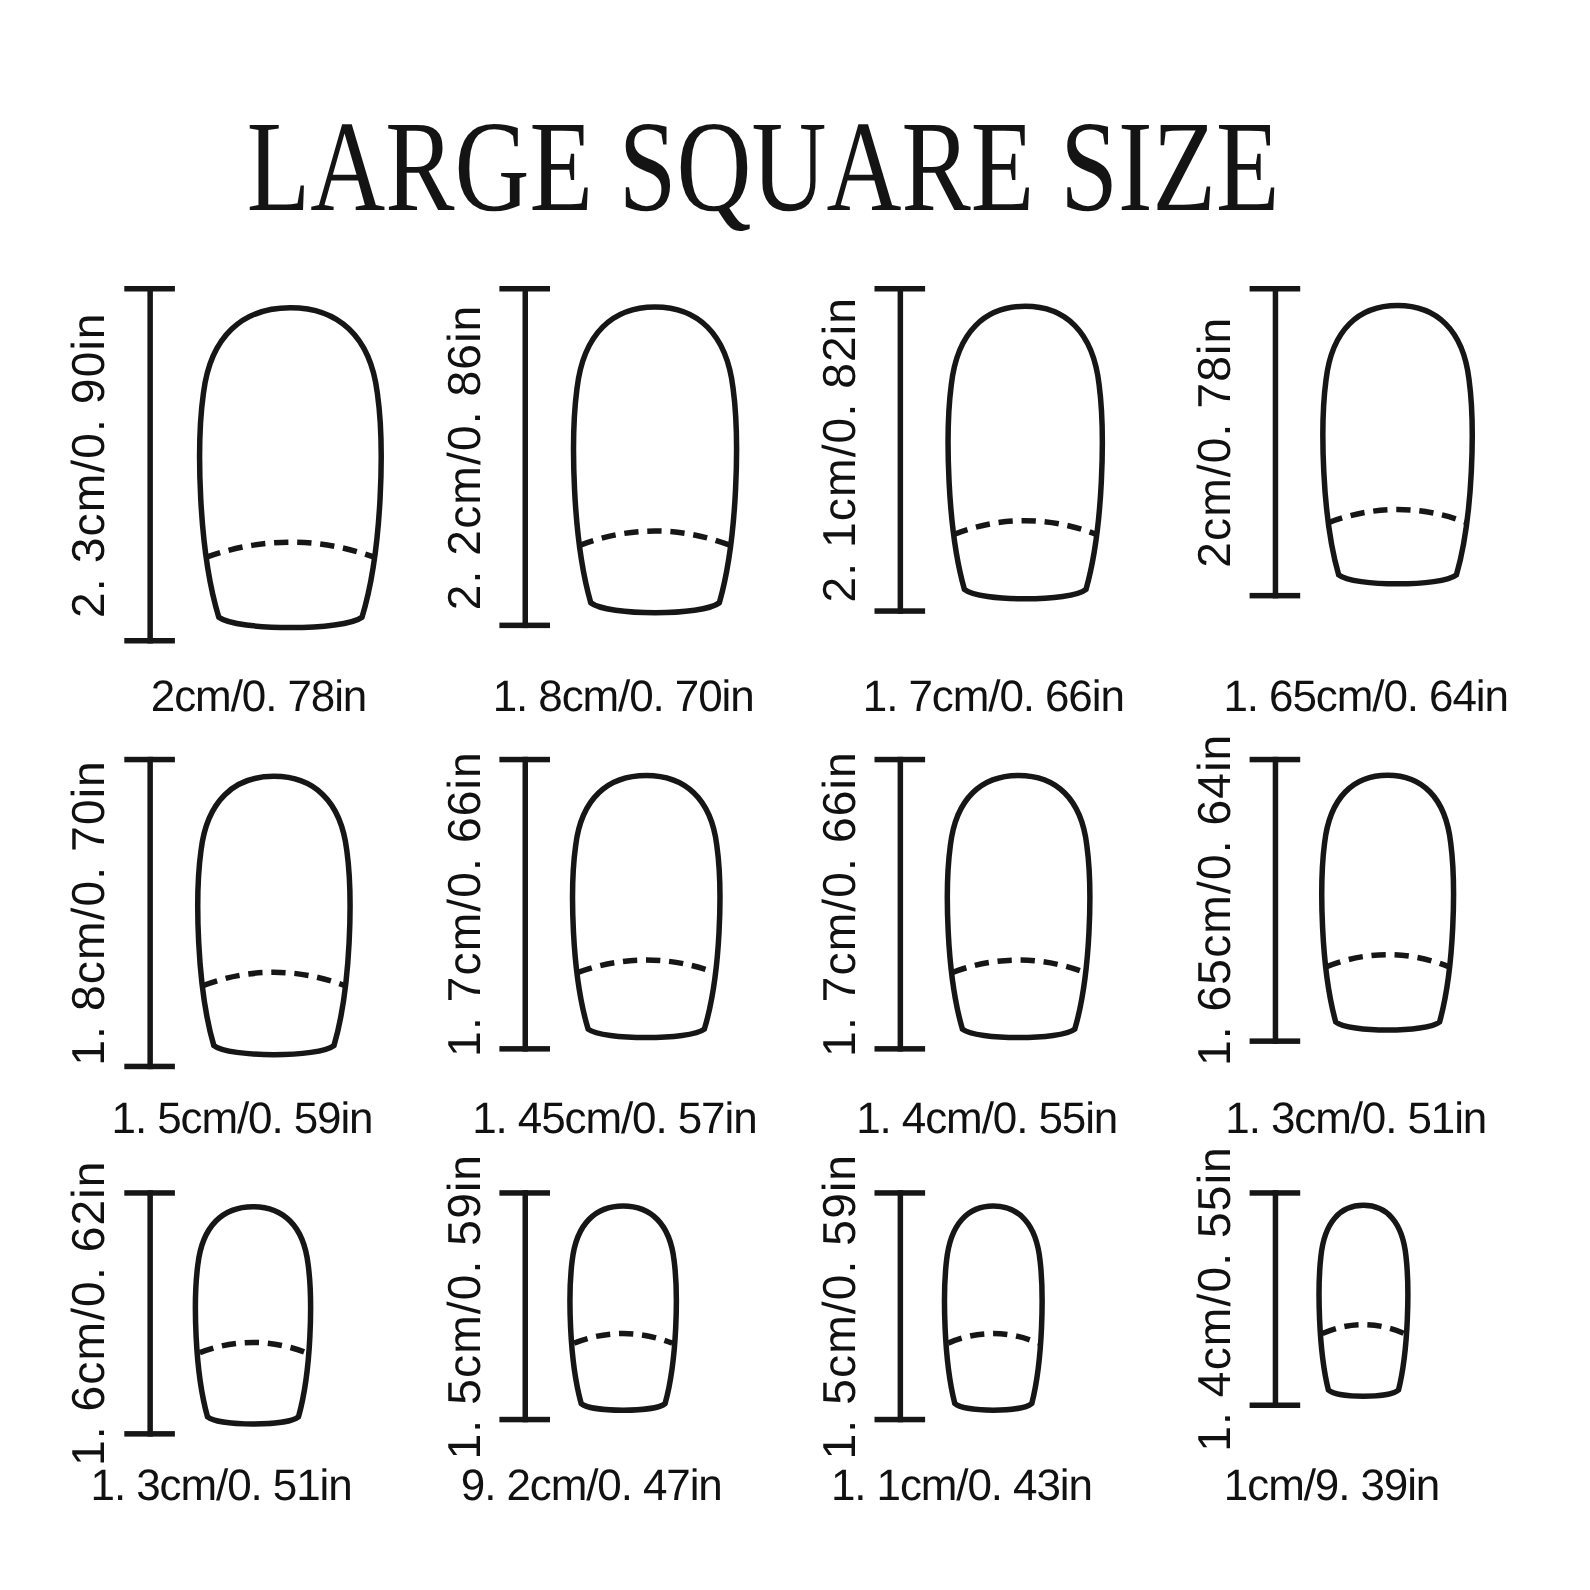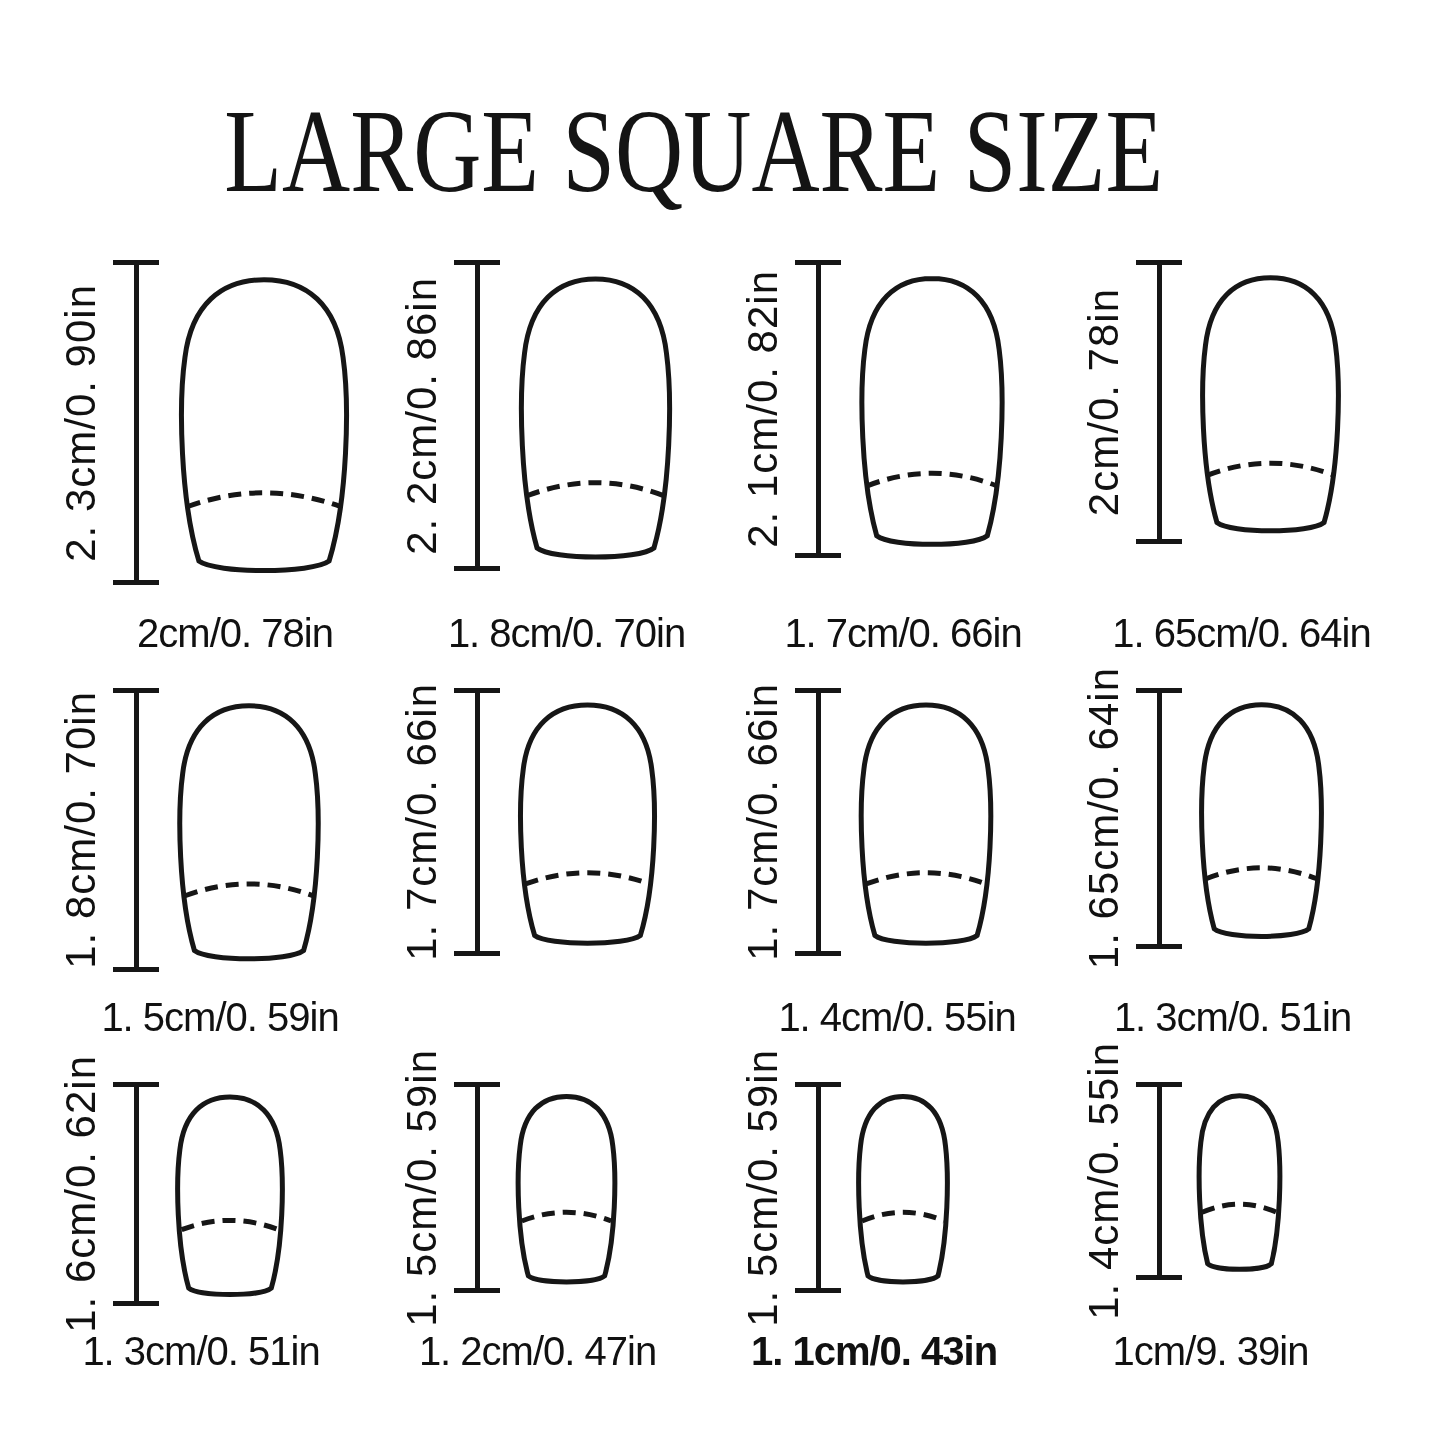--- a/index.html
+++ b/index.html
@@ -153,20 +153,23 @@
       <div class="ibeam" style="height: 268px;">
         <span class="bar-top"></span>
         <span class="stem"></span>
         <span class="bar-bot"></span>
       </div>
       <svg class="nail" viewBox="0 0 100 150" preserveAspectRatio="none" width="151" height="258">
         <path class="outline" d="M 50 7 C 27 7 11 19 7.5 44 C 4 66 5 112 15 141 C 24 147 76 147 85 141 C 95 112 96 66 92.5 44 C 89 19 73 7 50 7 Z"></path>
         <path class="smile" d="M 9 111 Q 50 98 91 111"></path>
       </svg>
     </div>
+    <div class="wrow" style="width: 209px;">
+      <span class="wlabel">1. 45cm/0. 57in</span>
+    </div>
   </div>
       <div class="cell" style="left: 741px; top: 688px; height: 352px;">
     <div class="meas">
       <div class="vbox" style="height: 268px;">
         <span class="vlabel">1. 7cm/0. 66in</span>
       </div>
       <div class="ibeam" style="height: 268px;">
         <span class="bar-top"></span>
         <span class="stem"></span>
         <span class="bar-bot"></span>
@@ -227,39 +230,39 @@
         <span class="bar-top"></span>
         <span class="stem"></span>
         <span class="bar-bot"></span>
       </div>
       <svg class="nail" viewBox="0 0 100 150" preserveAspectRatio="none" width="109" height="201">
         <path class="outline" d="M 50 7 C 27 7 11 19 7.5 44 C 4 66 5 112 15 141 C 24 147 76 147 85 141 C 95 112 96 66 92.5 44 C 89 19 73 7 50 7 Z"></path>
         <path class="smile" d="M 9 100 Q 50 87 91 100"></path>
       </svg>
     </div>
     <div class="wrow" style="width: 167px;">
-      <span class="wlabel">1. 2cm/0. 47in</span>
+      <span class="wlabel">9. 2cm/0. 47in</span>
     </div>
   </div>
       <div class="cell" style="left: 741px; top: 1082px; height: 292px;">
     <div class="meas">
       <div class="vbox" style="height: 211px;">
         <span class="vlabel">1. 5cm/0. 59in</span>
       </div>
       <div class="ibeam" style="height: 211px;">
         <span class="bar-top"></span>
         <span class="stem"></span>
         <span class="bar-bot"></span>
       </div>
       <svg class="nail" viewBox="0 0 100 150" preserveAspectRatio="none" width="100" height="201">
         <path class="outline" d="M 50 7 C 27 7 11 19 7.5 44 C 4 66 5 112 15 141 C 24 147 76 147 85 141 C 95 112 96 66 92.5 44 C 89 19 73 7 50 7 Z"></path>
         <path class="smile" d="M 9 100 Q 50 87 91 100"></path>
       </svg>
     </div>
-    <div class="wrow" style="width: 158px; font-weight: bold;">
+    <div class="wrow" style="width: 158px;">
       <span class="wlabel">1. 1cm/0. 43in</span>
     </div>
   </div>
       <div class="cell" style="left: 1082px; top: 1082px; height: 292px;">
     <div class="meas">
       <div class="vbox" style="height: 198px;">
         <span class="vlabel">1. 4cm/0. 55in</span>
       </div>
       <div class="ibeam" style="height: 198px;">
         <span class="bar-top"></span>

